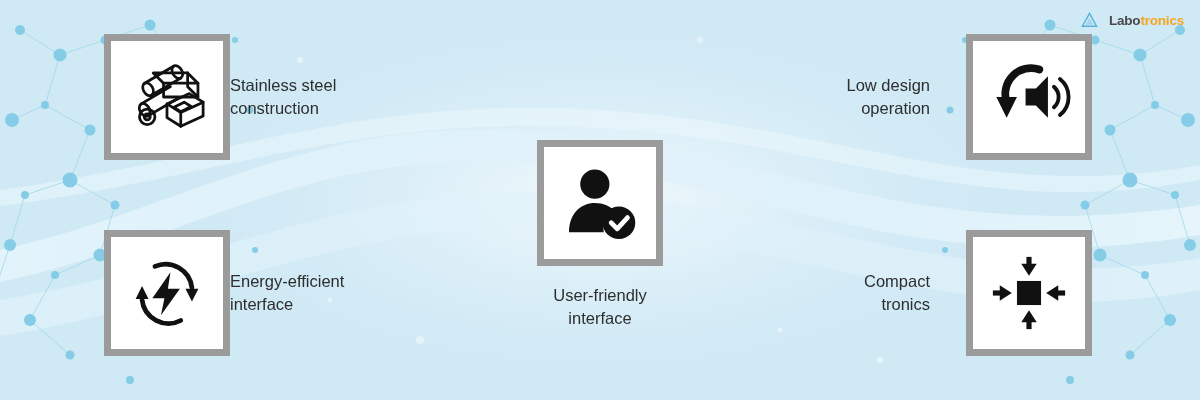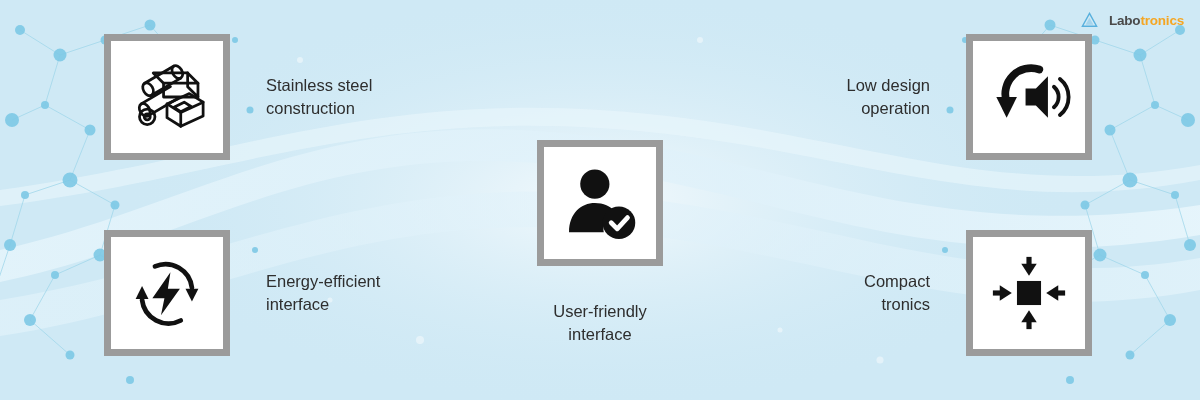--- a/index.html
+++ b/index.html
@@ -67,28 +67,28 @@
     justify-content: center;
     flex: none;
   }
   .icon-box svg { display: block; }
   .feature-label {
     font-size: 16.5px;
     color: #2e2e2e;
     line-height: 1.42;
     white-space: pre-line;
   }
-  .feature.left-icon .feature-label { margin-left: 36px; }
+  .feature.left-icon .feature-label { }
   .feature.right-icon .feature-label { margin-right: 36px; text-align: right; }
   .feature.vertical .feature-label { margin-top: 18px; text-align: center; }
 
   
   #feat-1 { left: 104px; top: 34px; }
   #feat-2 { left: 104px; top: 230px; }
-  #feat-3 { left: 537px; top: 140px; gap: 16px; }
+  #feat-3 { left: 537px; top: 140px; }
   #feat-4 { right: 108px; top: 34px; flex-direction: row-reverse; }
   #feat-5 { right: 108px; top: 230px; flex-direction: row-reverse; }
 </style>
 </head>
 <body>
 
 <div id="stage">
 
   <svg class="bg-svg" viewBox="0 0 1200 400">
     <defs>

